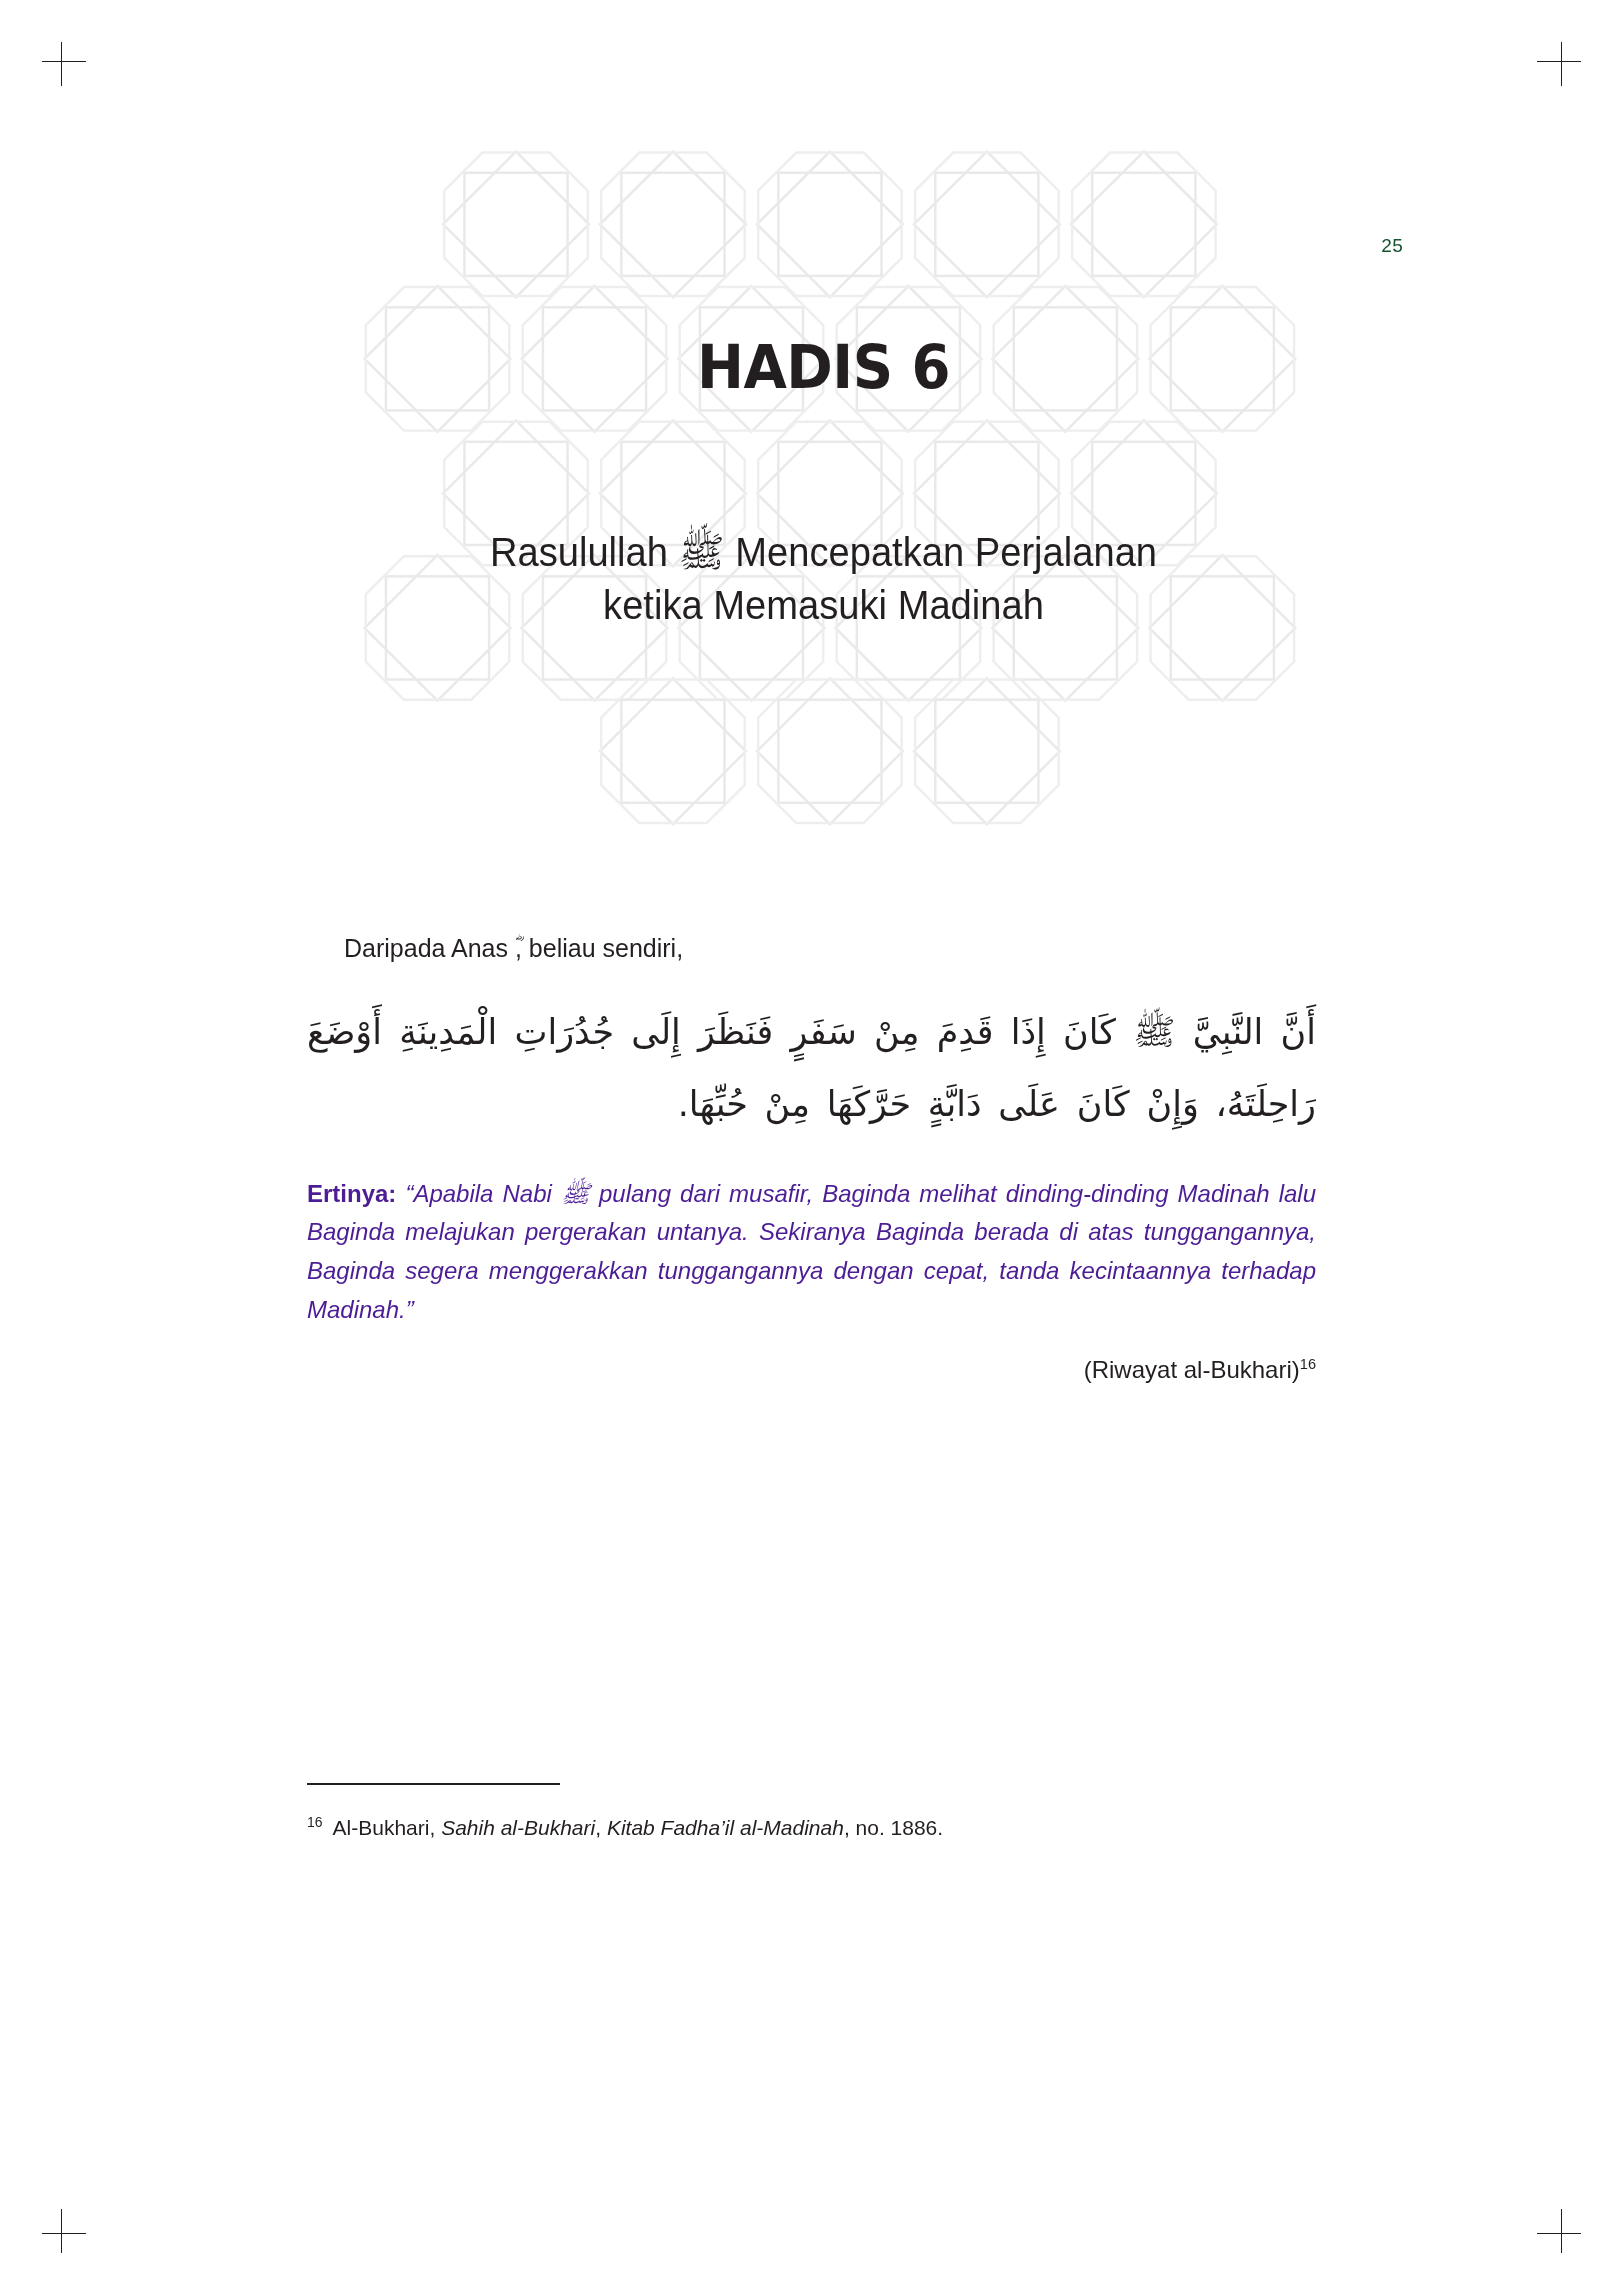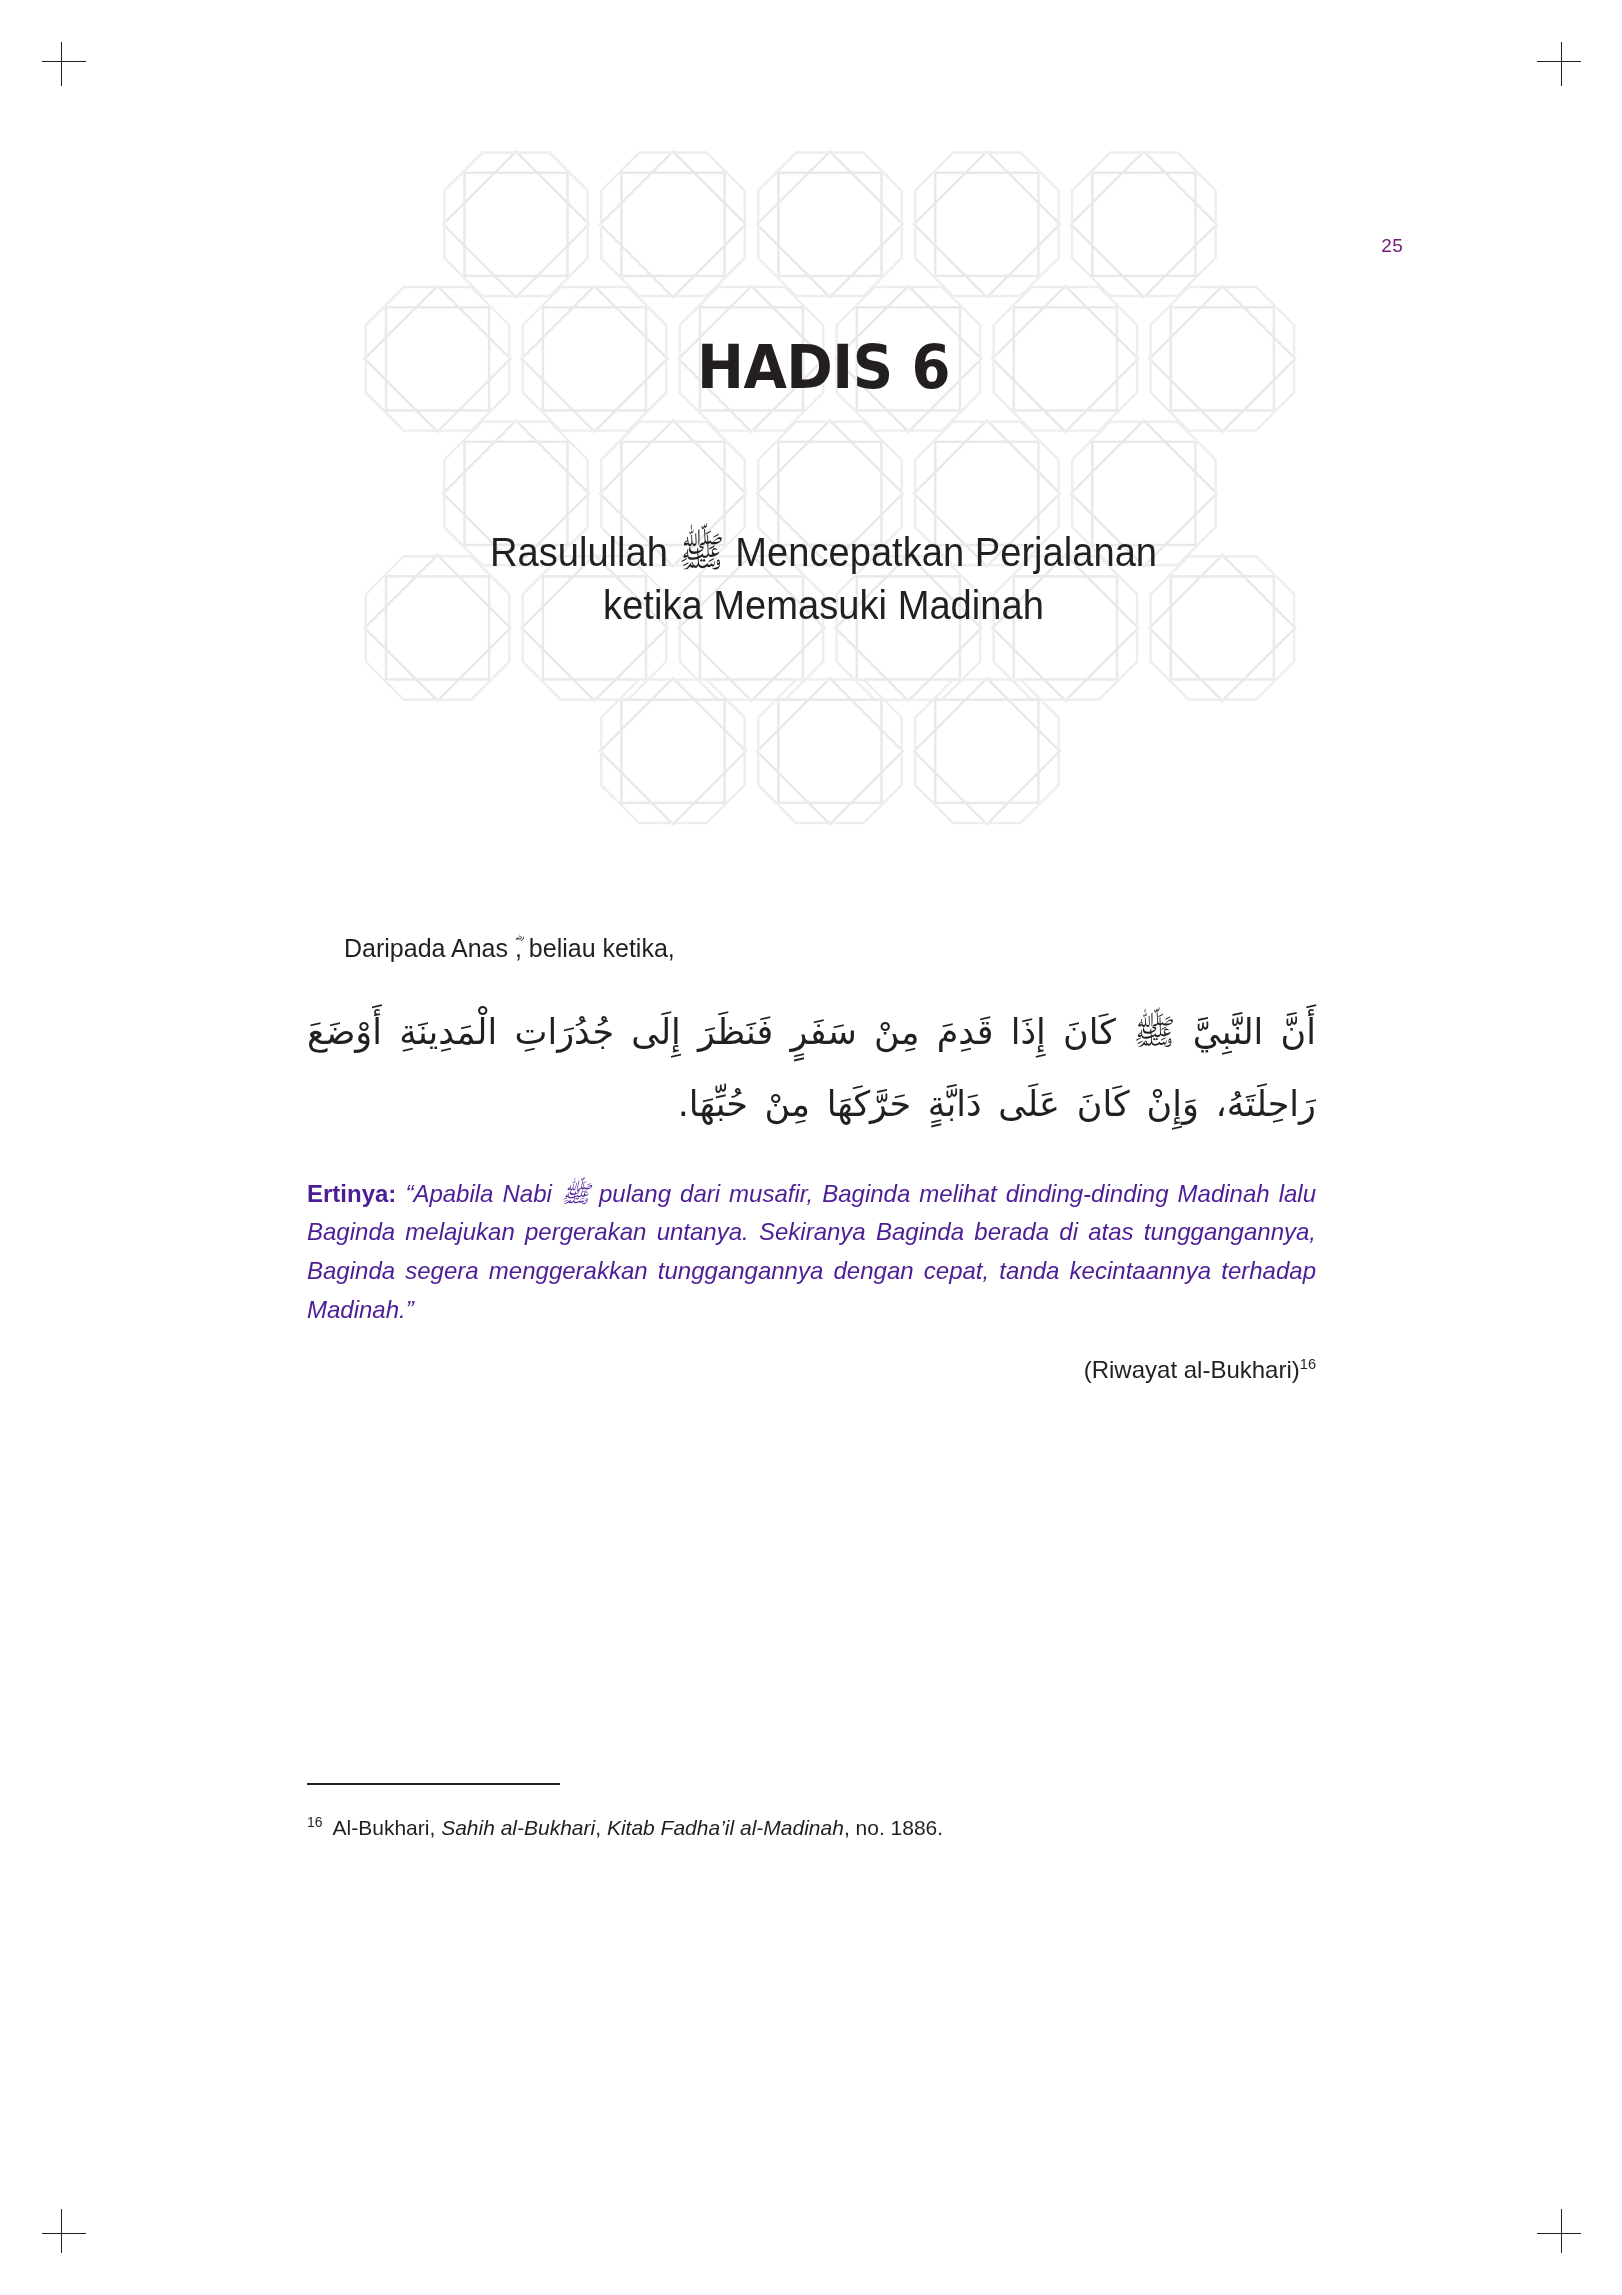--- a/index.html
+++ b/index.html
@@ -51,21 +51,21 @@
     left: 0; top: 0;
     width: 1623px;
     height: 2295px;
   }
 
   .folio {
     position: absolute;
     right: 220px;
     top: 235px;
     font-size: 19px;
-    color: #701a75;
+    color: #14532d;
     letter-spacing: 0.3px;
   }
 
   
   .ornament {
     position: absolute;
     left: 314px;
     top: 101px;
     width: 987px;
     height: 796px;
@@ -245,21 +245,21 @@
     <div class="hadis-title">HADIS 6</div>
     <div class="subtitle">
       <div>Rasulullah ﷺ Mencepatkan Perjalanan</div>
       <div>ketika Memasuki Madinah</div>
     </div>
   </div>
 
   <div class="content">
 
 
-    <p class="body indent">Daripada Anas ؓ, beliau ketika,</p>
+    <p class="body indent">Daripada Anas ؓ, beliau sendiri,</p>
 
     <div class="arabic">أَنَّ النَّبِيَّ ﷺ كَانَ إِذَا قَدِمَ مِنْ سَفَرٍ فَنَظَرَ إِلَى جُدُرَاتِ الْمَدِينَةِ أَوْضَعَ رَاحِلَتَهُ، وَإِنْ كَانَ عَلَى دَابَّةٍ حَرَّكَهَا مِنْ حُبِّهَا.</div>
 
     <div class="translation">
       <span class="lbl">Ertinya:</span>
       <span>“Apabila Nabi ﷺ pulang dari musafir, Baginda melihat dinding-dinding Madinah lalu Baginda melajukan pergerakan untanya. Sekiranya Baginda berada di atas tunggangannya, Baginda segera menggerakkan tunggangannya dengan cepat, tanda kecintaannya terhadap Madinah.”</span>
     </div>
 
     <div class="attrib">
       <span>(Riwayat al-Bukhari)</span><sup>16</sup>

